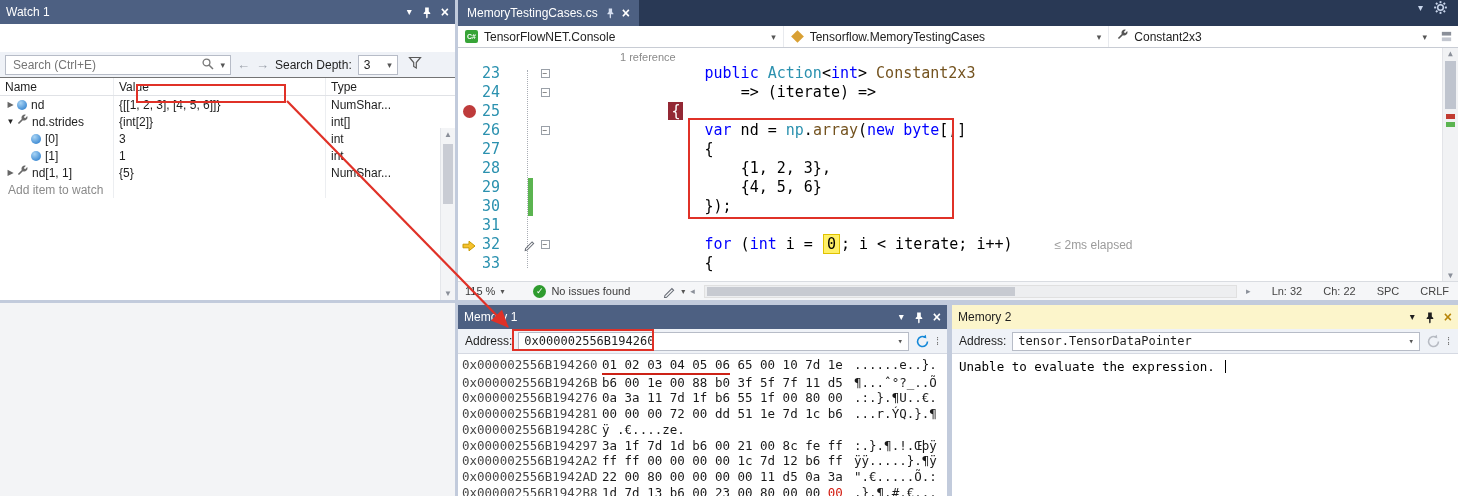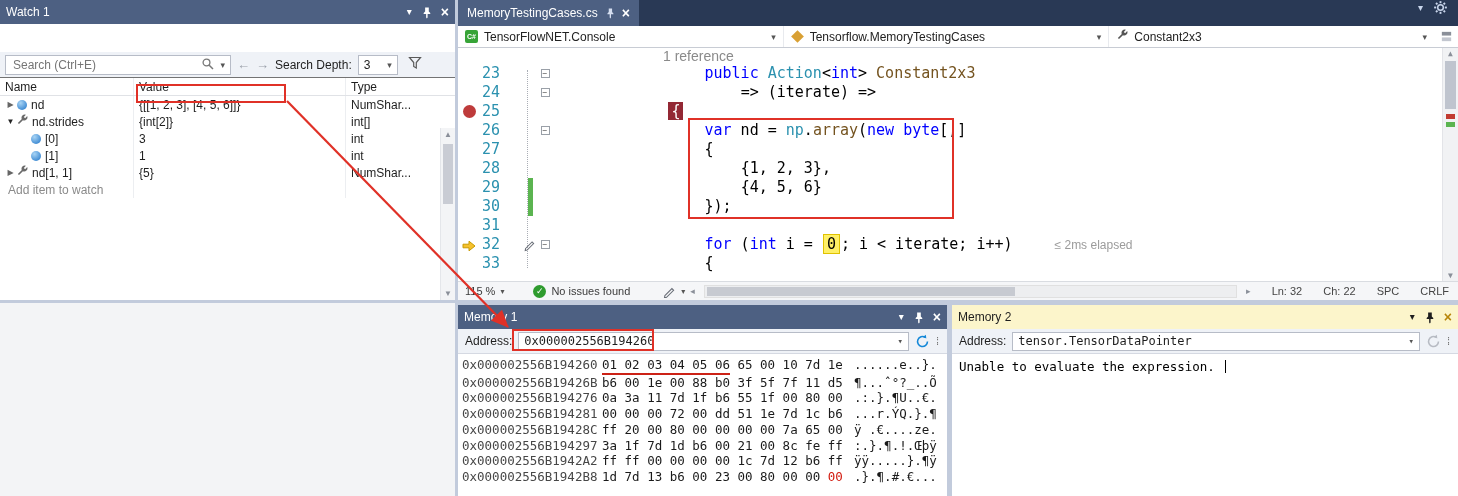--- a/index.html
+++ b/index.html
@@ -34,21 +34,21 @@
 
   
   .search-box { width:226px; }
   .search-box input { border:none; outline:none; flex:1; font-size:12px; color:#333;
                       font-family:"Liberation Sans",sans-serif; background:transparent; }
   .nav-arrow { color:#9AA0AA; font-size:13px; }
   .depth-combo { width:40px; }
   .wg-head { display:flex; height:18px; border-bottom:1px solid #E0E2E6; align-items:center; flex:none; }
   .wc { padding-left:5px; overflow:hidden; white-space:nowrap; border-right:1px solid #ECEEF1; height:100%;
         display:flex; align-items:center; }
-  .wc-name { width:134px; flex:none; }
+  .wc-name { width:114px; flex:none; }
   .wc-val  { width:212px; flex:none; }
   .wc-type { width:88px;  flex:none; border-right:none; }
   .wrow { display:flex; height:17px; align-items:center; flex:none; }
   .tw { width:11px; flex:none; font-size:8px; color:#666; text-align:center; }
   .tw.open { color:#222; }
   .sphere { width:10px; height:10px; border-radius:50%; flex:none; margin:0 4px 0 1px;
             background:radial-gradient(circle at 35% 30%, #A8D4F5, #1E74C8); }
   .add-item { color:#8A8A8A; }
   .indent1 { padding-left:30px; }
   .vscroll { position:absolute; right:0; top:50px; bottom:0; width:15px; background:#F3F4F6;
@@ -75,21 +75,21 @@
   .cl-lens { height:16px; line-height:16px; }
   .glyph { width:24px; flex:none; position:relative; }
   .lnum  { width:44px; flex:none; padding-right:6px; color:#2B91AF; }
   .chg   { width:10px; flex:none; position:relative; }
   .chg.green::after { content:""; position:absolute; left:2px; top:0; bottom:0; width:5px; background:#5BB450; }
   .out   { width:18px; flex:none; display:flex; align-items:center; justify-content:center; }
   .obox  { width:9px; height:9px; border:1px solid #9AA0A8; background:#fff; font-size:8px; line-height:7px;
            text-align:center; color:#555; }
   .ct { white-space:pre; padding-left:6px; color:#000; }
   .kw { color:#0000FF; } .ty { color:#2B91AF; } .mt { color:#74531F; } .pl { color:#000; }
-  .lens { color:#8A8A8A; font-size:14px; font-family:"Liberation Sans",sans-serif; margin-left:103px; }
+  .lens { color:#8A8A8A; font-size:11px; font-family:"Liberation Sans",sans-serif; margin-left:60px; }
   .bpstmt { background:#932834; color:#fff; padding:0 3px; }
   .hl0 { background:#FFF066; border:1px solid #E0C200; padding:0 3px; margin:0 1px; }
   .perf { color:#9B9B9B; font-family:"Liberation Sans",sans-serif; font-size:12px; margin-left:42px; }
   .bp-dot { position:absolute; left:5px; top:3px; width:13px; height:13px; border-radius:50%; background:#BE3B3B; }
   .pencil-ic { position:absolute; left:-3px; top:3px; }
   .dotted-guide { position:absolute; left:69px; top:22px; height:198px; border-left:1px dotted #A9ADB5; }
 
   .ed-vscroll { position:absolute; right:0; top:0; bottom:0; width:16px; background:#F1F2F4;
                 border-left:1px solid #E3E4E8; font-size:8px; color:#8A8F99; text-align:center; }
   .ed-vscroll .thumb { position:absolute; left:2px; right:2px; top:13px; height:48px; background:#BFC4CE; }
@@ -499,23 +499,24 @@
             <path d="M11.6 0.8l.5 4-3.7-1.6z" fill="#1488D8"></path>
           </svg>
       </span>
       <span class="dots">⁞</span>
     </div>
     <div class="mem-rows">
       <div class="mrow"><span class="maddr">0x000002556B194260</span><span class="mhex"><span class="red-underline">01 02 03 04 05 06</span><span> 65 00 10 7d 1e</span></span><span class="mascii">......e..}.</span></div>
       <div class="mrow"><span class="maddr">0x000002556B19426B</span><span class="mhex">b6 00 1e 00 88 b0 3f 5f 7f 11 d5</span><span class="mascii">¶...ˆ°?_..Õ</span></div>
       <div class="mrow"><span class="maddr">0x000002556B194276</span><span class="mhex">0a 3a 11 7d 1f b6 55 1f 00 80 00</span><span class="mascii">.:.}.¶U..€.</span></div>
       <div class="mrow"><span class="maddr">0x000002556B194281</span><span class="mhex">00 00 00 72 00 dd 51 1e 7d 1c b6</span><span class="mascii">...r.ÝQ.}.¶</span></div>
-      <div class="mrow"><span class="maddr">0x000002556B19428C</span><span class="mhex">ff 20 00 80 00 00 00 00 7a 65 00</span><span class="mascii">ÿ .€....ze.</span></div>
+      <div class="mrow"><span class="maddr">0x000002556B19428C</span><span class="mascii">ÿ .€....ze.</span></div>
       <div class="mrow"><span class="maddr">0x000002556B194297</span><span class="mhex">3a 1f 7d 1d b6 00 21 00 8c fe ff</span><span class="mascii">:.}.¶.!.Œþÿ</span></div>
       <div class="mrow"><span class="maddr">0x000002556B1942A2</span><span class="mhex">ff ff 00 00 00 00 1c 7d 12 b6 ff</span><span class="mascii">ÿÿ.....}.¶ÿ</span></div>
+      <div class="mrow"><span class="maddr">0x000002556B1942AD</span><span class="mhex">22 00 80 00 00 00 00 11 d5 0a 3a</span><span class="mascii">".€.....Õ.:</span></div>
       <div class="mrow"><span class="maddr">0x000002556B1942B8</span><span class="mhex"><span>1d 7d 13 b6 00 23 00 80 00 00 </span><span class="red-text">00</span></span><span class="mascii">.}.¶.#.€...</span></div>
     </div>
   </section>
 
   <section class="panel" id="memory2-panel">
     <div class="pnl-hdr light">
       <span>Memory 2</span>
       <span class="hdr-icons" style="color:#1e1e1e;">
         <span class="ic chev">▾</span>
         <span class="ic">

